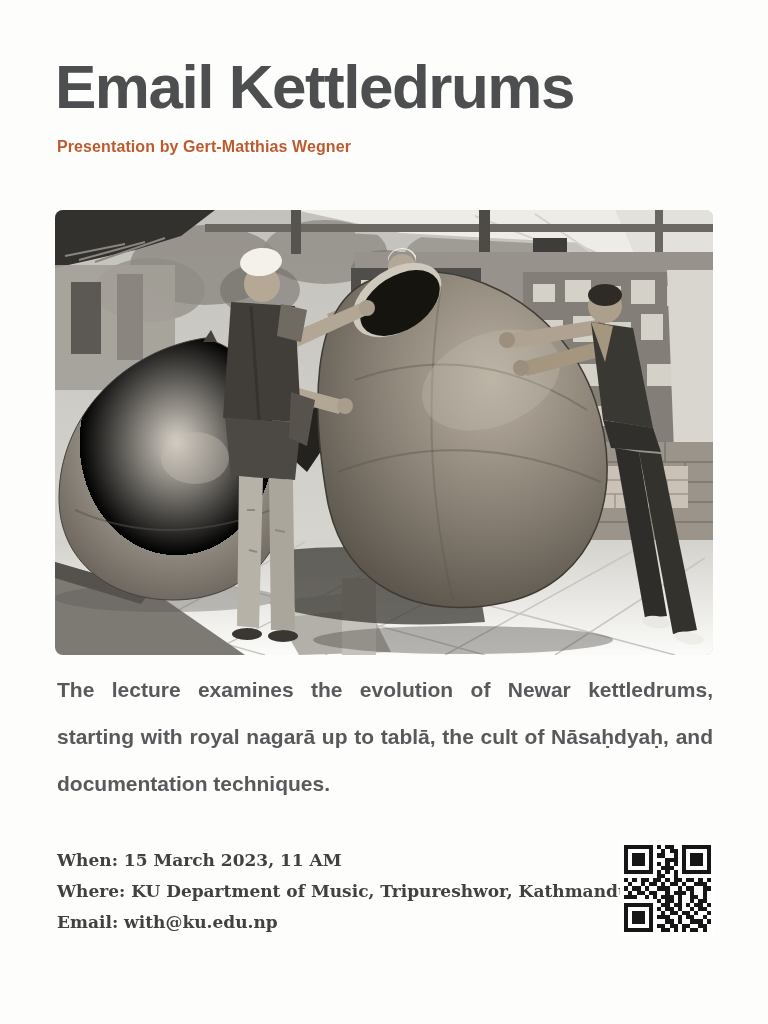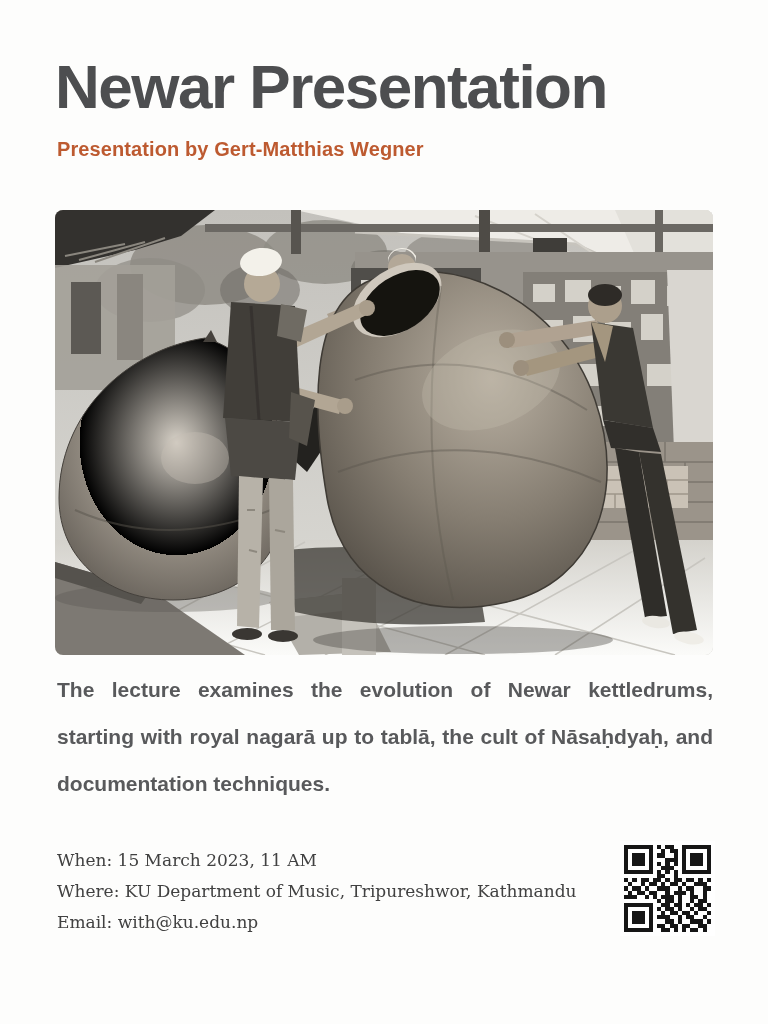--- a/index.html
+++ b/index.html
@@ -8,52 +8,52 @@
     background:var(--c-background,#fdfdfc);
     font-family:"Liberation Sans",sans-serif;overflow:hidden;
   }
   .title{
     position:absolute;left:55px;top:52px;margin:0;
     font-size:62px;line-height:70px;font-weight:bold;letter-spacing:-1.5px;
     color:var(--c-title,#4d4e50);white-space:nowrap;
   }
   .subtitle{
     position:absolute;left:57px;top:138px;
-    font-size:20px;font-weight:bold;letter-spacing:0.1px;
+    font-size:16px;font-weight:bold;letter-spacing:0.1px;
     color:var(--c-accent,#bd5a30);
   }
   .photo{
     position:absolute;left:55px;top:210px;width:658px;height:445px;margin:0;
     border-radius:8px;overflow:hidden;background:#d8d6d1;
   }
   .photo svg{display:block;}
   .desc{
     position:absolute;left:57px;top:666px;width:656px;margin:0;
     font-size:21px;line-height:47px;font-weight:bold;
     color:var(--c-body,#58595b);
     text-align:justify;
   }
   .details{
     position:absolute;left:57px;top:845px;
     font-family:"DejaVu Serif","Liberation Serif",serif;
-    font-size:17px;line-height:31px;font-weight:normal;
+    font-size:17px;line-height:31px;font-weight:bold;
     color:var(--c-details,#414141);
   }
   .qr{
     position:absolute;left:620px;top:841px;width:95px;height:95px;
     background:#ffffff;
   }
   .qr svg{display:block;width:95px;height:95px;}
 </style>
 </head>
 <body>
 
 <div class="page">
 
-  <h1 class="title">Newar Presentation</h1>
+  <h1 class="title">Email Kettledrums</h1>
 
   <div class="subtitle">Presentation by Gert-Matthias Wegner</div>
 
   <figure class="photo" title="Black-and-white photograph of three men moving giant egg-shaped Newar kettledrum shells in a paved courtyard">
     <svg viewBox="0 0 658 445" width="658" height="445" preserveAspectRatio="none">
       <defs>
         <linearGradient id="gSky" x1="0" y1="0" x2="0" y2="1">
           <stop offset="0" stop-color="#c3c1bc"></stop>
             <stop offset="1" stop-color="#dcdbd6"></stop>
         </linearGradient>

